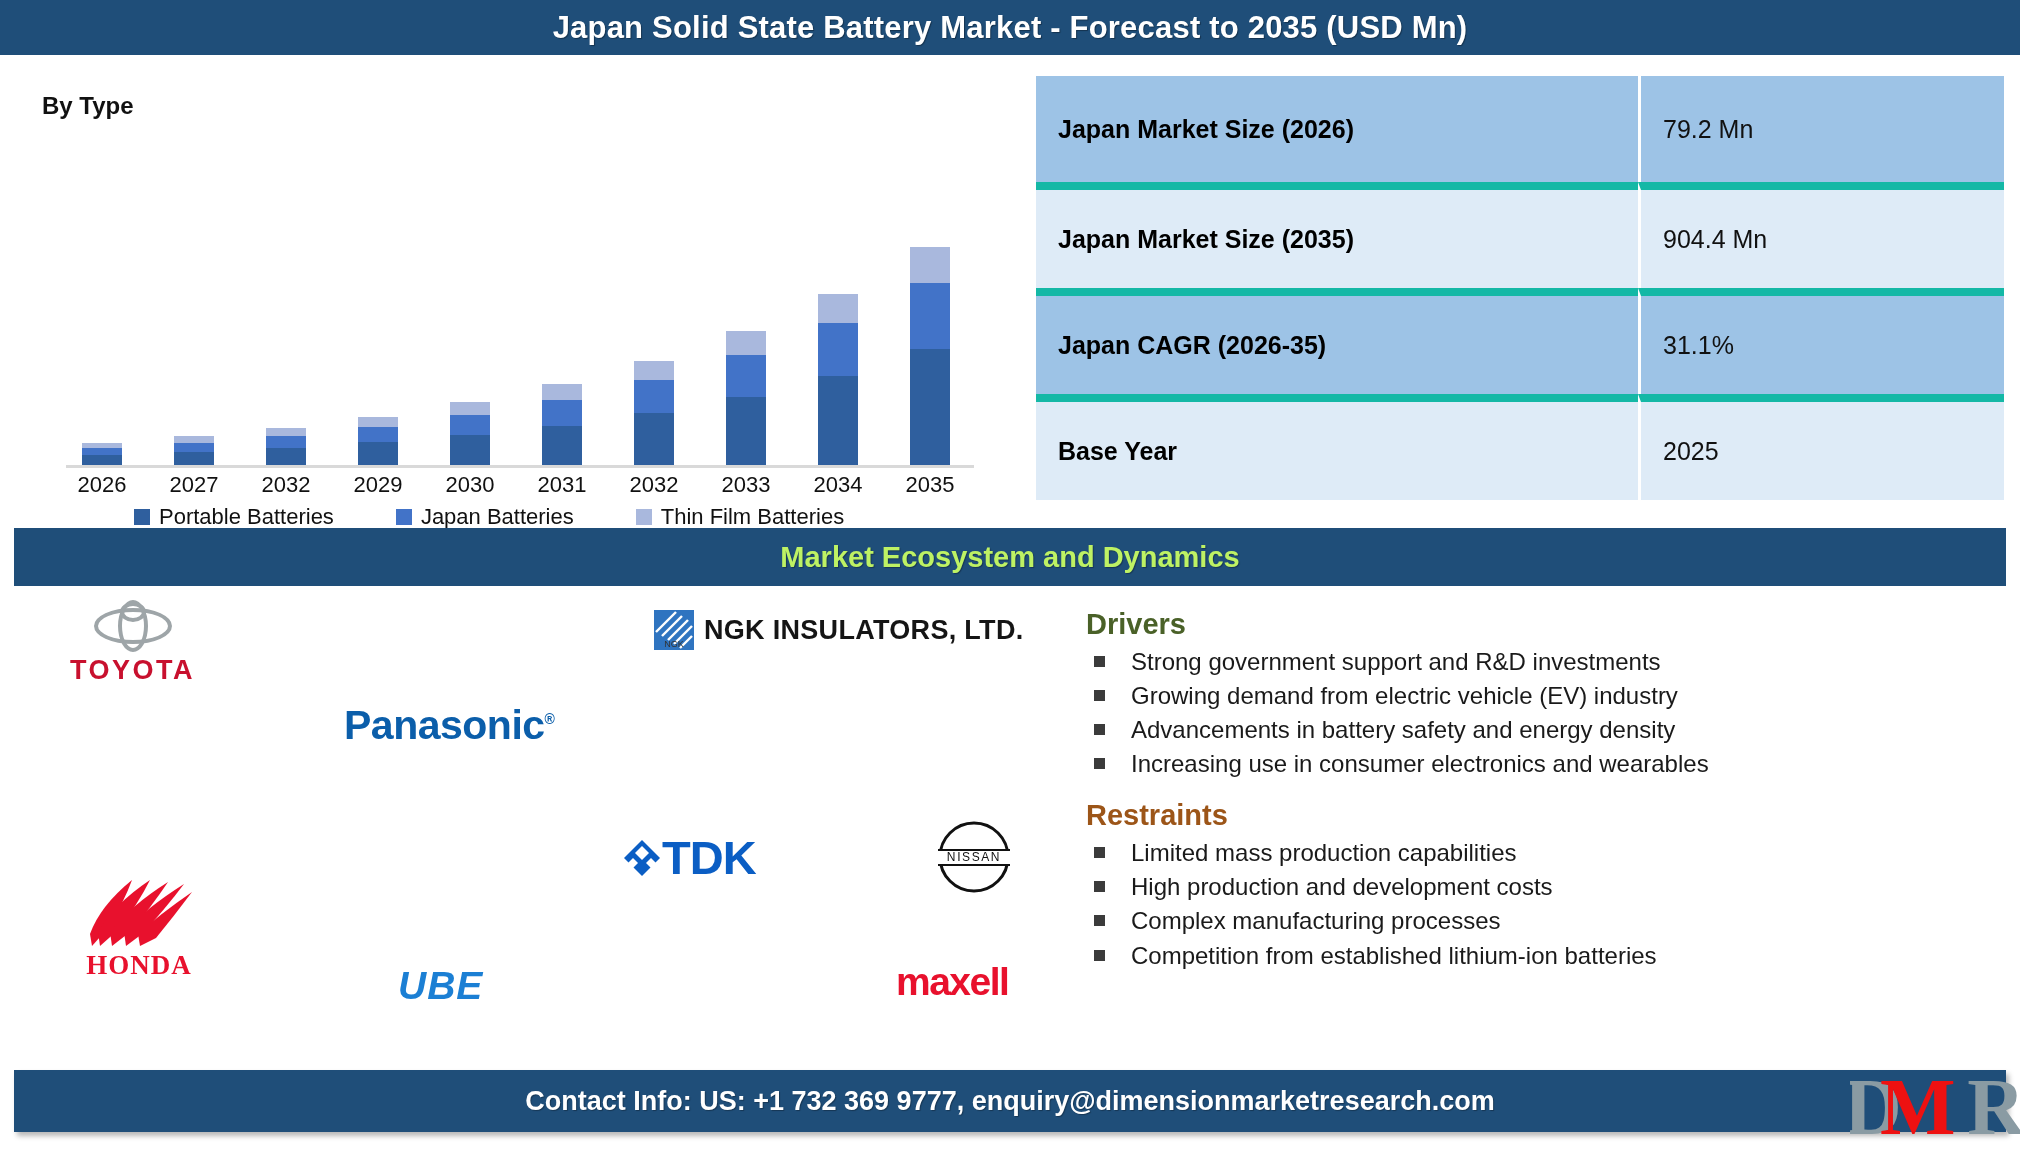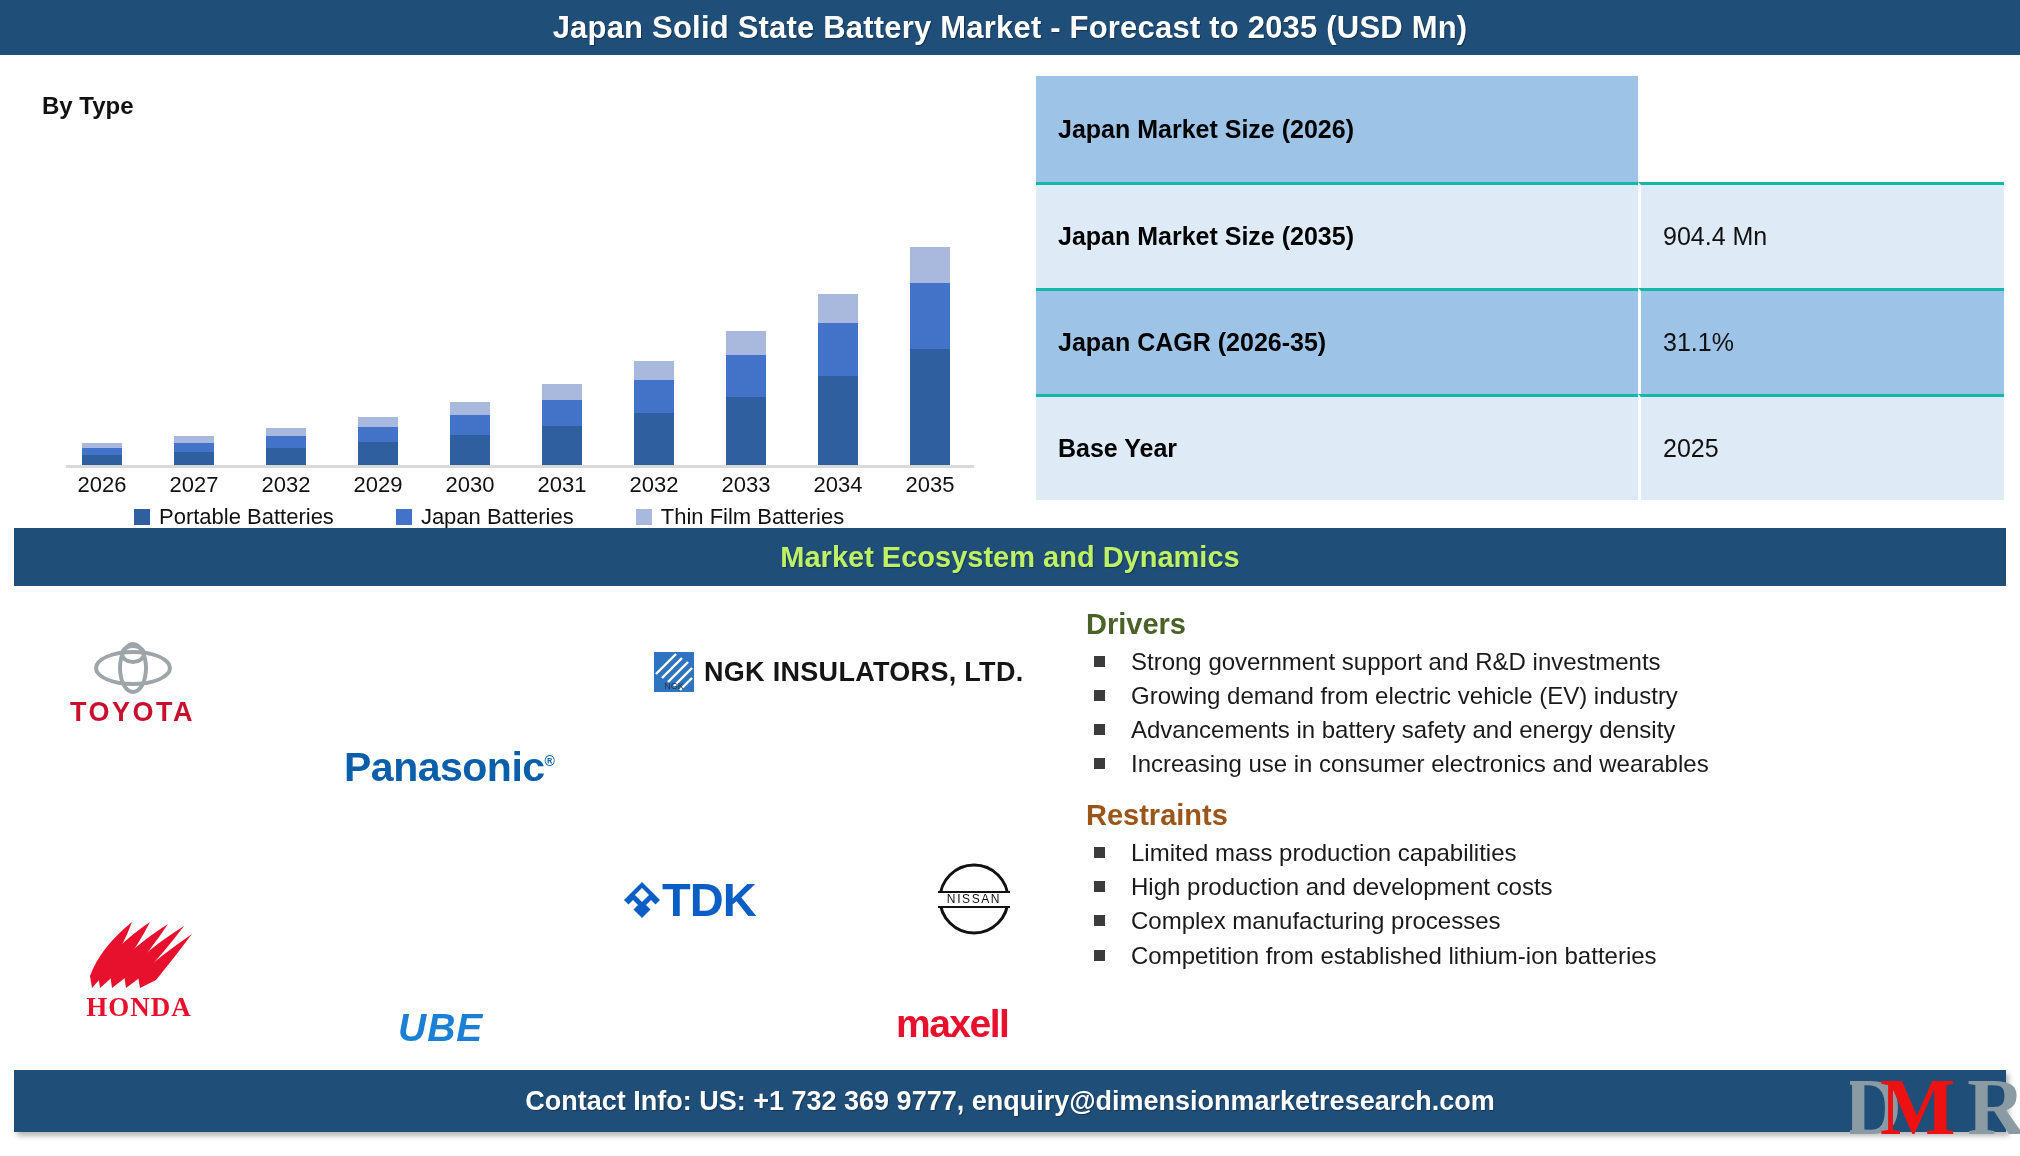--- a/index.html
+++ b/index.html
@@ -46,32 +46,32 @@
   .lg-txt { font-size: 22px; color: #111; white-space: nowrap; }
 
   
   .stats { position: absolute; left: 1036px; top: 76px; width: 968px; height: 424px; }
   .srow { display: flex; width: 100%; height: 106px; }
   .srow .k, .srow .v { display: flex; align-items: center; padding: 0 22px; }
   .srow .k { width: 602px; font-size: 25px; font-weight: bold; color: #000; }
   .srow .v { flex: 1; font-size: 25px; color: #111; border-left: 3px solid #ffffff; }
   .odd .k, .odd .v { background: #9dc3e6; }
   .even .k, .even .v { background: #deebf7; }
-  .srow + .srow .k, .srow + .srow .v { border-top: 3px solid #14b8a6; text-align: center; }
+  .srow + .srow .k, .srow + .srow .v { border-top: 8px solid #14b8a6; text-align: center; }
 
   
   .eco-band {
     position: absolute; left: 14px; top: 528px; width: 1992px; height: 58px;
     background: #1f4e79; display: flex; align-items: center; justify-content: center;
   }
   .eco-band .t { color: #bef264; font-size: 29px; font-weight: bold; text-shadow: 1px 1px 1px rgba(0,0,0,.3); }
 
   
   .logos { position: absolute; left: 14px; top: 592px; width: 1060px; height: 460px; }
-  .logo { position: absolute; display: flex; flex-direction: column; align-items: center; margin-top: 42px; }
+  .logo { position: absolute; display: flex; flex-direction: column; align-items: center; }
 
   .toyota-mark { width: 78px; height: 52px; position: relative; }
   .toyota-mark .e1, .toyota-mark .e2, .toyota-mark .e3 { position: absolute; border: 4px solid #9ea5a8; border-radius: 50%; }
   .toyota-mark .e1 { left: 0; top: 8px; width: 78px; height: 36px; }
   .toyota-mark .e2 { left: 24px; top: 0; width: 30px; height: 52px; }
   .toyota-mark .e3 { left: 26px; top: 2px; width: 26px; height: 20px; }
   .toyota-txt { color: #c8102e; font-size: 27px; font-weight: bold; letter-spacing: 2.5px; margin-top: 3px; }
 
   .panasonic-txt { color: #0b5eaa; font-size: 41px; font-weight: bold; letter-spacing: -.5px; }
   .panasonic-r { font-size: 14px; vertical-align: super; }
@@ -228,20 +228,21 @@
       <div class="lg">
         <span class="swatch sw-thin"></span>
         <span class="lg-txt">Thin Film Batteries</span>
       </div>
     </div>
   </div>
 
   <div class="stats" id="stats">
       <div class="srow odd">
         <div class="k">Japan Market Size (2026)</div>
+        <div class="v">79.2 Mn</div>
       </div>
       <div class="srow even">
         <div class="k">Japan Market Size (2035)</div>
         <div class="v">904.4 Mn</div>
       </div>
       <div class="srow odd">
         <div class="k">Japan CAGR (2026-35)</div>
         <div class="v">31.1%</div>
       </div>
       <div class="srow even">

